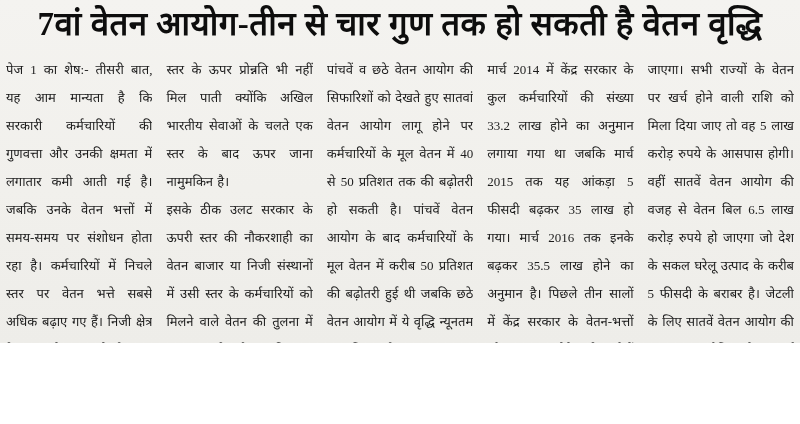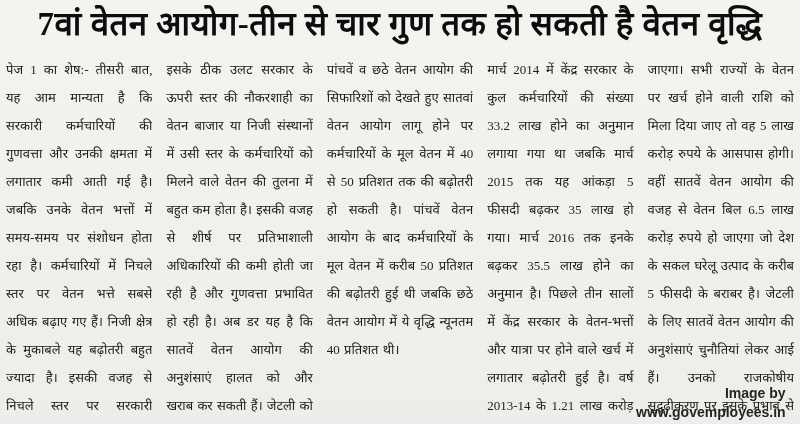--- a/index.html
+++ b/index.html
@@ -2,21 +2,21 @@
 <html lang="hi"><head>
 <meta charset="utf-8">
 <style>
   html, body {
     margin: 0;
     padding: 0;
   }
   .page {
     position: relative;
     width: 800px;
-    height: 424px;
+    height: 343px;
     background: linear-gradient(180deg, #f4f3f0 0%, #f1f0ec 55%, #eeede9 100%);
     overflow: hidden;
     font-family: "Liberation Serif", "DejaVu Serif", serif;
     color: #1b1b1b;
   }
   .headline {
     margin: 0;
     padding: 2px 8px 0 8px;
     text-align: center;
     font-size: 33px;
@@ -70,20 +70,21 @@
 
   <h1 class="headline">7वां वेतन आयोग-तीन से चार गुण तक हो सकती है वेतन वृद्धि</h1>
 
   <div class="columns">
 
     <div class="col">
       <p>पेज 1 का शेष:- तीसरी बात, यह आम मान्यता है कि सरकारी कर्मचारियों की गुणवत्ता और उनकी क्षमता में लगातार कमी आती गई है। जबकि उनके वेतन भत्तों में समय-समय पर संशोधन होता रहा है। कर्मचारियों में निचले स्तर पर वेतन भत्ते सबसे अधिक बढ़ाए गए हैं। निजी क्षेत्र के मुकाबले यह बढ़ोतरी बहुत ज्यादा है। इसकी वजह से निचले स्तर पर सरकारी नौकरियों के लिए पद की होड़ बढ़ी है। दुर्भाग्य की बात है कि इससे इस स्तर के कर्मचारियों की गुणवत्ता अथवा उनके कौशल में कोई सुधार देखने को नहीं मिला। एक सच यह भी है कि इन कर्मचारियों को एक</p>
     </div>
 
     <div class="col">
+      <p>स्तर के ऊपर प्रोन्नति भी नहीं मिल पाती क्योंकि अखिल भारतीय सेवाओं के चलते एक स्तर के बाद ऊपर जाना नामुमकिन है।</p>
       <p>इसके ठीक उलट सरकार के ऊपरी स्तर की नौकरशाही का वेतन बाजार या निजी संस्थानों में उसी स्तर के कर्मचारियों को मिलने वाले वेतन की तुलना में बहुत कम होता है। इसकी वजह से शीर्ष पर प्रतिभाशाली अधिकारियों की कमी होती जा रही है और गुणवत्ता प्रभावित हो रही है। अब डर यह है कि सातवें वेतन आयोग की अनुशंसाएं हालत को और खराब कर सकती हैं। जेटली को इस सिलसिले में वेतन आयोग की</p>
     </div>
 
     <div class="col">
       <p>पांचवें व छठे वेतन आयोग की सिफारिशों को देखते हुए सातवां वेतन आयोग लागू होने पर कर्मचारियों के मूल वेतन में 40 से 50 प्रतिशत तक की बढ़ोतरी हो सकती है। पांचवें वेतन आयोग के बाद कर्मचारियों के मूल वेतन में करीब 50 प्रतिशत की बढ़ोतरी हुई थी जबकि छठे वेतन आयोग में ये वृद्धि न्यूनतम 40 प्रतिशत थी।</p>
     </div>
 
     <div class="col">
       <p>मार्च 2014 में केंद्र सरकार के कुल कर्मचारियों की संख्या 33.2 लाख होने का अनुमान लगाया गया था जबकि मार्च 2015 तक यह आंकड़ा 5 फीसदी बढ़कर 35 लाख हो गया। मार्च 2016 तक इनके बढ़कर 35.5 लाख होने का अनुमान है। पिछले तीन सालों में केंद्र सरकार के वेतन-भत्तों और यात्रा पर होने वाले खर्च में लगातार बढ़ोतरी हुई है। वर्ष 2013-14 के 1.21 लाख करोड़ रुपये से 14 फीसदी बढ़कर वर्ष 2014-15 में यह राशि 1.5 लाख करोड़ रुपये तक पहुंच गई है। चालू वर्ष के लिए वेतन का बिल करीब 9 फीसदी बढ़कर 1.5 लाख करोड़ हो</p>
     </div>

